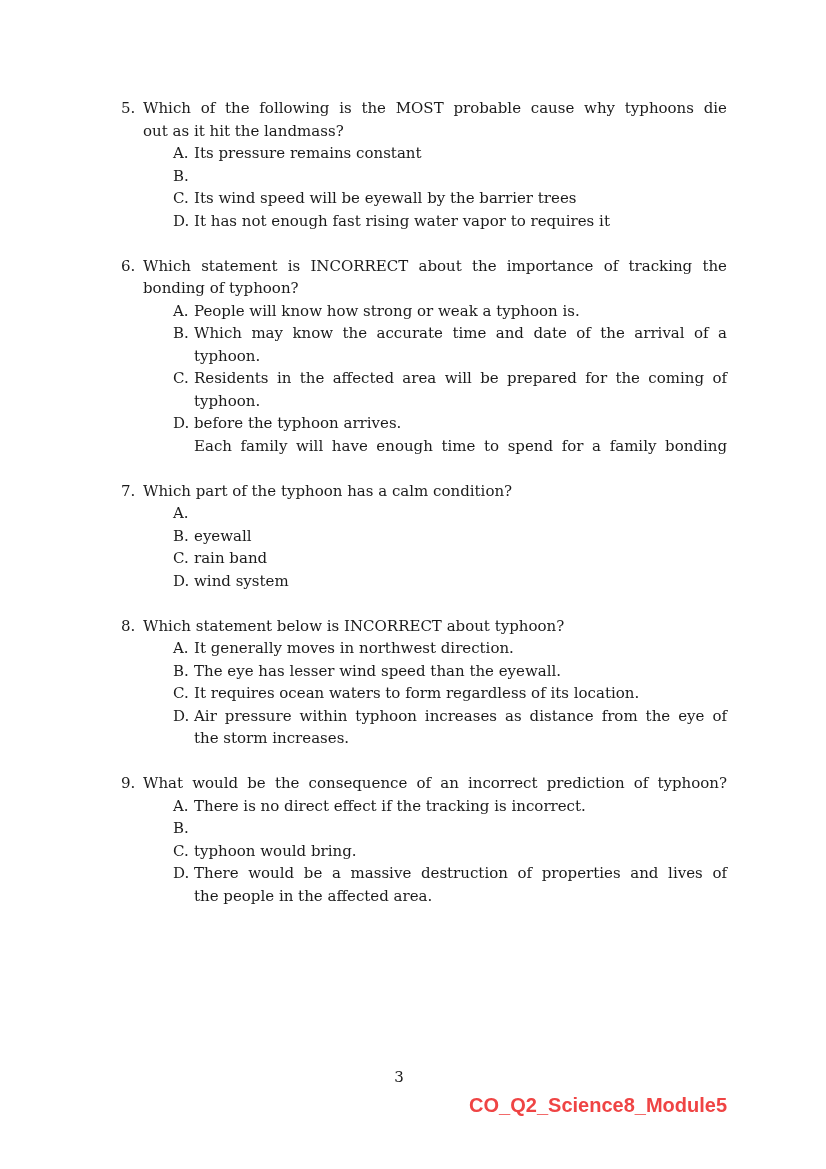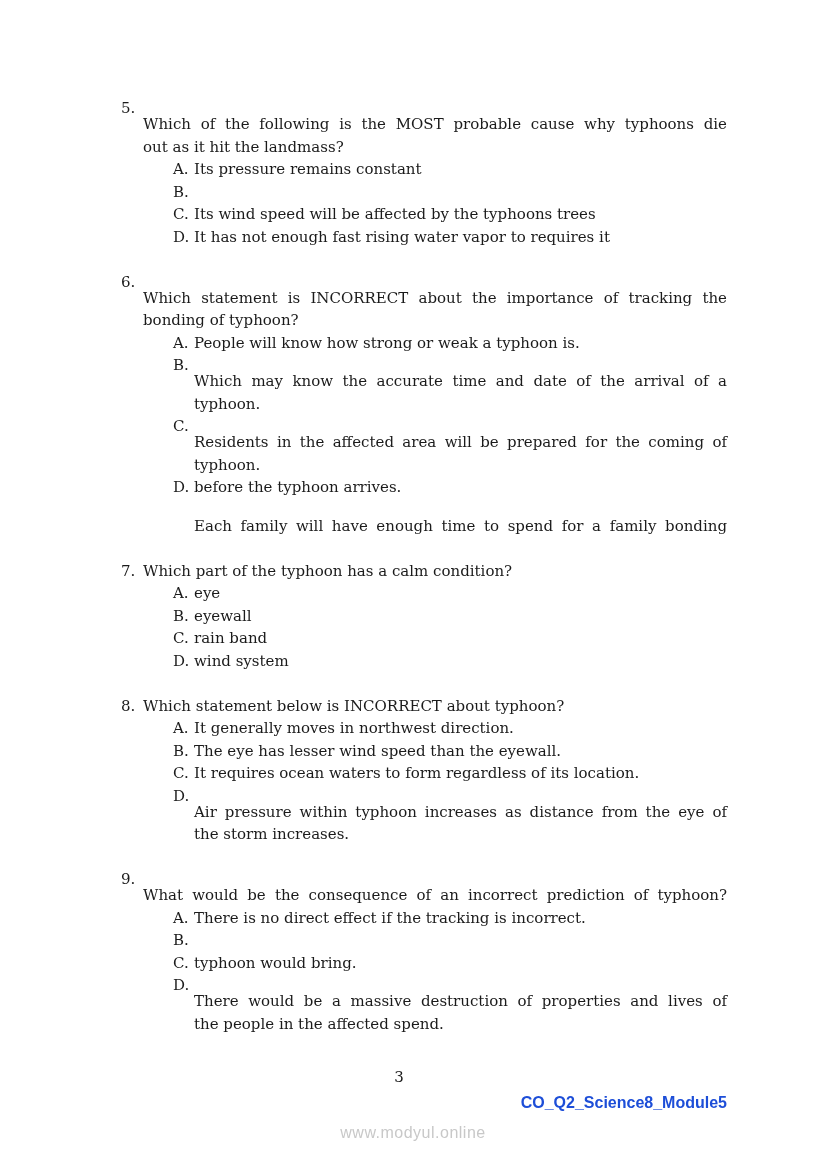--- a/index.html
+++ b/index.html
@@ -12,29 +12,29 @@
     font-size:15px; line-height:22.5px;
   }
   .question { margin-bottom:22.5px; }
   .q-row { display:flex; }
   .q-num { width:22px; flex:none; }
   .q-text { flex:1; min-width:0; }
   .opt-row { display:flex; padding-left:52px; }
   .opt-letter { width:21px; flex:none; }
   .opt-text { flex:1; min-width:0; }
   .line { white-space:nowrap; }
-  .line.j { text-align:justify; text-align-last:justify; text-justify:inter-word;margin-top:16px; }
+  .line.j { text-align:justify; text-align-last:justify; text-justify:inter-word; }
   .page-number {
     position:absolute; top:1068px; left:0; width:798px;
     text-align:center; font-size:15px; color:#1b1b1b;
   }
   .module-code {
     position:absolute; top:1094px; right:99px;
     font-family:"Liberation Sans", sans-serif; font-weight:bold;
-    font-size:16px; color:#1d4ed8;
+    font-size:20px; color:#ef4444;
   }
   .watermark {
     position:absolute; top:1124px; left:0; width:826px; text-align:center;
     font-family:"Liberation Sans", sans-serif; font-size:16px;
     letter-spacing:0.5px; color:#c8c8c8;
   }
 </style>
 </head>
 <body>
 
@@ -54,21 +54,21 @@
         <div class="opt-text">
           <div class="line">Its pressure remains constant</div>
         </div>
       </div>
       <div class="opt-row">
         <div class="opt-letter">B.</div>
       </div>
       <div class="opt-row">
         <div class="opt-letter">C.</div>
         <div class="opt-text">
-          <div class="line">Its wind speed will be affected by the typhoons trees</div>
+          <div class="line">Its wind speed will be eyewall by the barrier trees</div>
         </div>
       </div>
       <div class="opt-row">
         <div class="opt-letter">D.</div>
         <div class="opt-text">
           <div class="line">It has not enough fast rising water vapor to requires it</div>
         </div>
       </div>
     </section>
 
@@ -111,23 +111,20 @@
 
     <section class="question">
       <div class="q-row">
         <div class="q-num">7.</div>
         <div class="q-text">
           <div class="line">Which part of the typhoon has a calm condition?</div>
         </div>
       </div>
       <div class="opt-row">
         <div class="opt-letter">A.</div>
-        <div class="opt-text">
-          <div class="line">eye</div>
-        </div>
       </div>
       <div class="opt-row">
         <div class="opt-letter">B.</div>
         <div class="opt-text">
           <div class="line">eyewall</div>
         </div>
       </div>
       <div class="opt-row">
         <div class="opt-letter">C.</div>
         <div class="opt-text">
@@ -195,23 +192,22 @@
       <div class="opt-row">
         <div class="opt-letter">C.</div>
         <div class="opt-text">
           <div class="line">typhoon would bring.</div>
         </div>
       </div>
       <div class="opt-row">
         <div class="opt-letter">D.</div>
         <div class="opt-text">
           <div class="line j">There would be a massive destruction of properties and lives of</div>
-          <div class="line">the people in the affected spend.</div>
+          <div class="line">the people in the affected area.</div>
         </div>
       </div>
     </section>
 
   </div>
 
   <div class="page-number">3</div>
   <div class="module-code">CO_Q2_Science8_Module5</div>
-  <div class="watermark">www.modyul.online</div>
 </div>
 
 </body></html>

